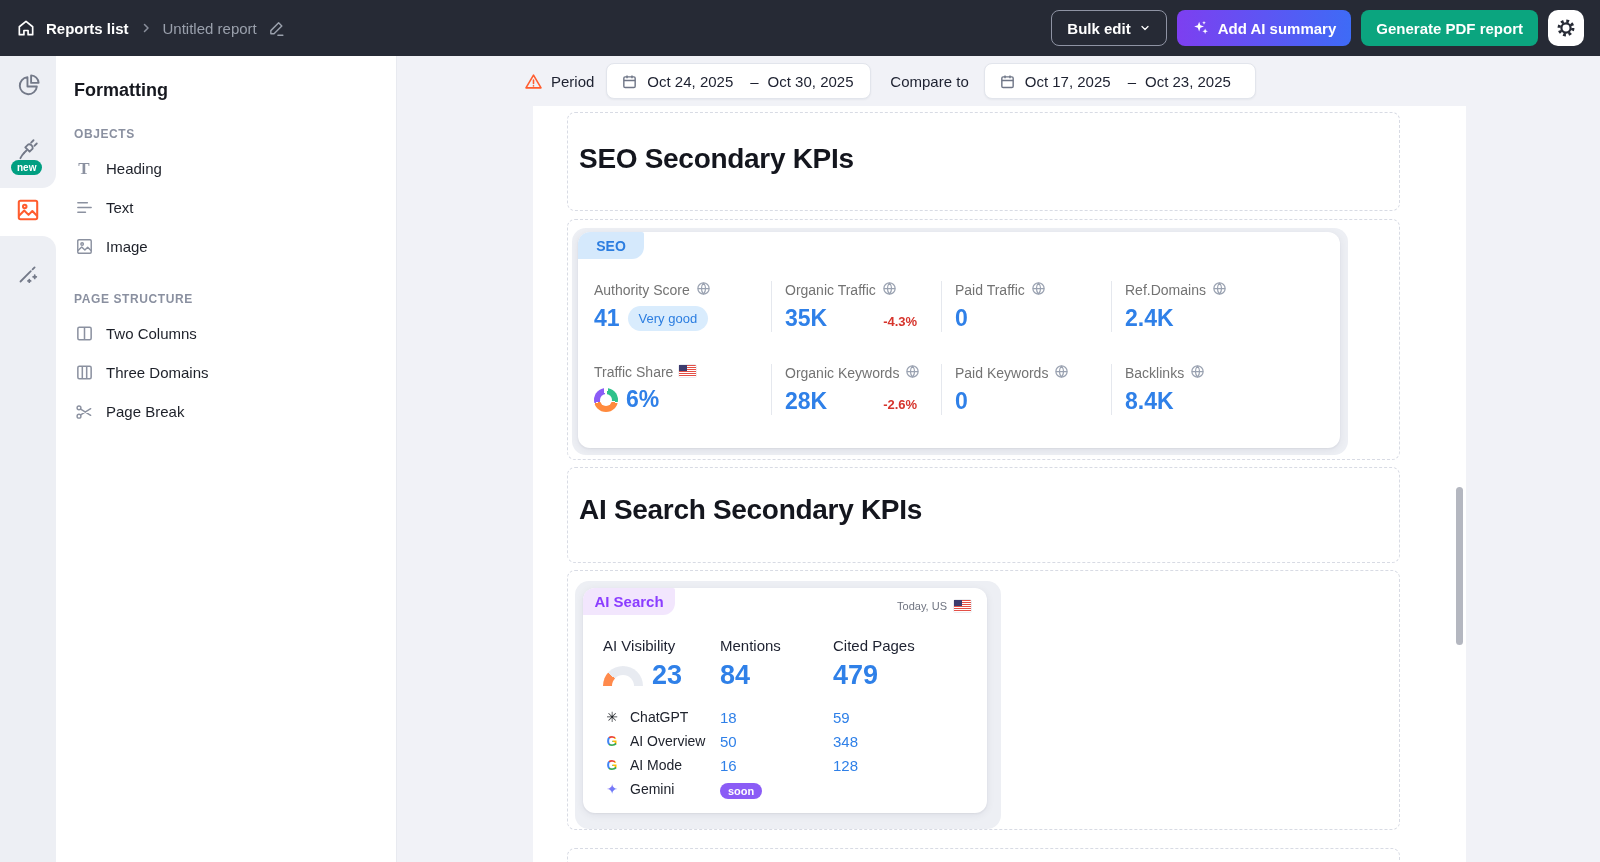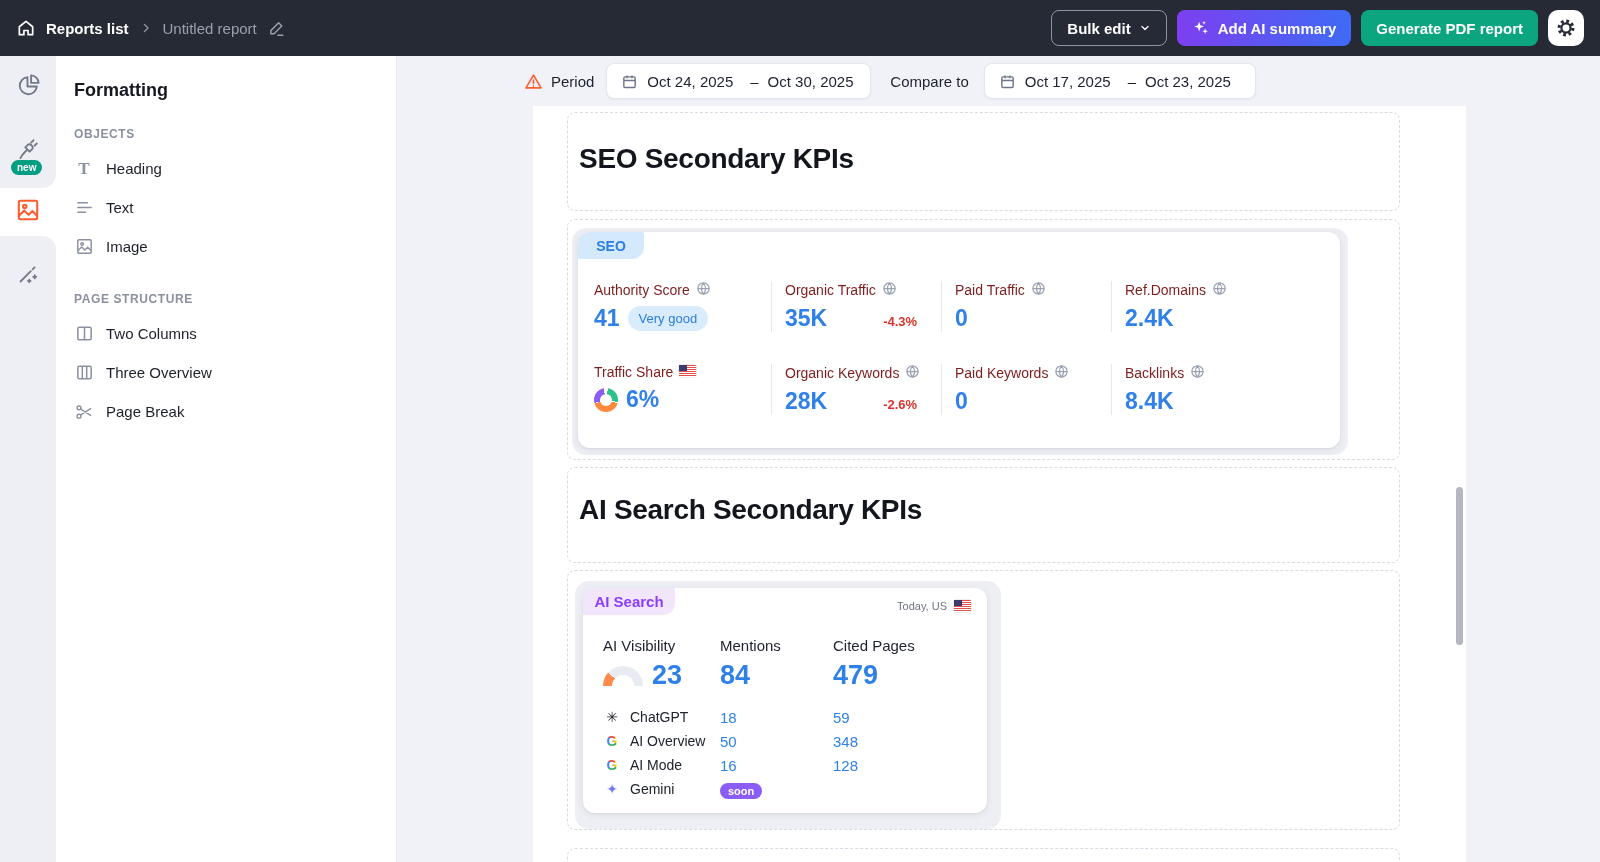--- a/index.html
+++ b/index.html
@@ -82,21 +82,21 @@
   .tab { display:inline-flex; align-items:center; justify-content:center; height:27px;
     font-weight:700; border-radius:12px 2px 12px 0; }
   .seo-tab { width:66px; background:#d5e9fc; color:#2b7de0; font-size:14px; }
   .ai-tab { width:92px; background:#f2e6fd; color:#8b3dff; font-size:15px; }
 
   
   .metrics { display:grid; grid-template-columns:177px 170px 170px 1fr;
     row-gap:32px; margin:22px 0 0 16px; }
   .metric { min-height:50px; }
   .metric.div { border-left:1px solid #e5e8ee; padding-left:13px; }
-  .m-label { font-size:14px; color:#7f1d1d; display:flex; align-items:center; gap:6px; }
+  .m-label { font-size:14px; color:#737373; display:flex; align-items:center; gap:6px; }
   .m-value { margin-top:6px; font-size:23px; font-weight:700; color:#2f80e8;
     display:flex; align-items:center; gap:8px; }
   .delta { font-size:13px; font-weight:700; color:#d6342c; align-self:flex-end;
     padding-bottom:3px;margin-left:48px; }
   .badge-good { font-size:13px; font-weight:400; color:#2b7de0; background:#d9ecfd;
     border-radius:13px; padding:5px 11px; }
 
   .donut { width:24px; height:24px; border-radius:50%; position:relative;
     background:conic-gradient(#fff 0 10deg, #2ec28a 10deg 100deg, #fff 100deg 106deg,
       #ff8a3d 106deg 252deg, #fff 252deg 256deg, #8b5cf6 256deg 348deg, #fff 348deg); }
@@ -289,21 +289,21 @@
             </span>
             <span>Two Columns</span>
           </div>
           <div class="side-item">
             <span class="s-icon">
               <svg width="19" height="19" viewBox="0 0 20 20" fill="none" stroke="#8b91a0" stroke-width="1.6">
                 <rect x="3" y="3.5" width="14" height="13" rx="1.5"></rect>
                 <path d="M7.7 3.5v13M12.3 3.5v13"></path>
               </svg>
             </span>
-            <span>Three Overview</span>
+            <span>Three Domains</span>
           </div>
           <div class="side-item">
             <span class="s-icon">
               <svg width="20" height="20" viewBox="0 0 24 24" fill="none" stroke="#8b91a0" stroke-width="1.7" stroke-linecap="round">
                 <circle cx="6" cy="7" r="2.3"></circle>
                 <circle cx="6" cy="17" r="2.3"></circle>
                 <path d="M8 8.5L20 16M8 15.5L20 8"></path>
               </svg>
             </span>
             <span>Page Break</span>

